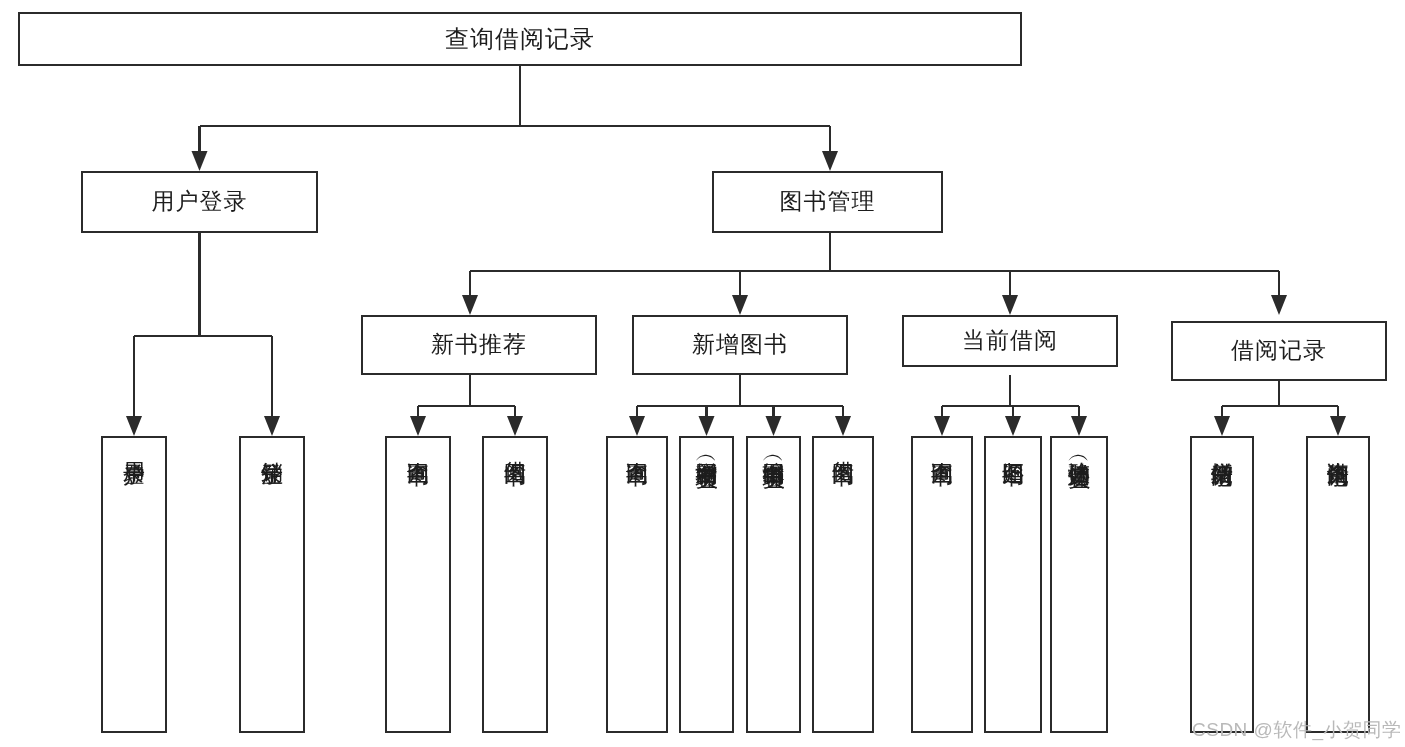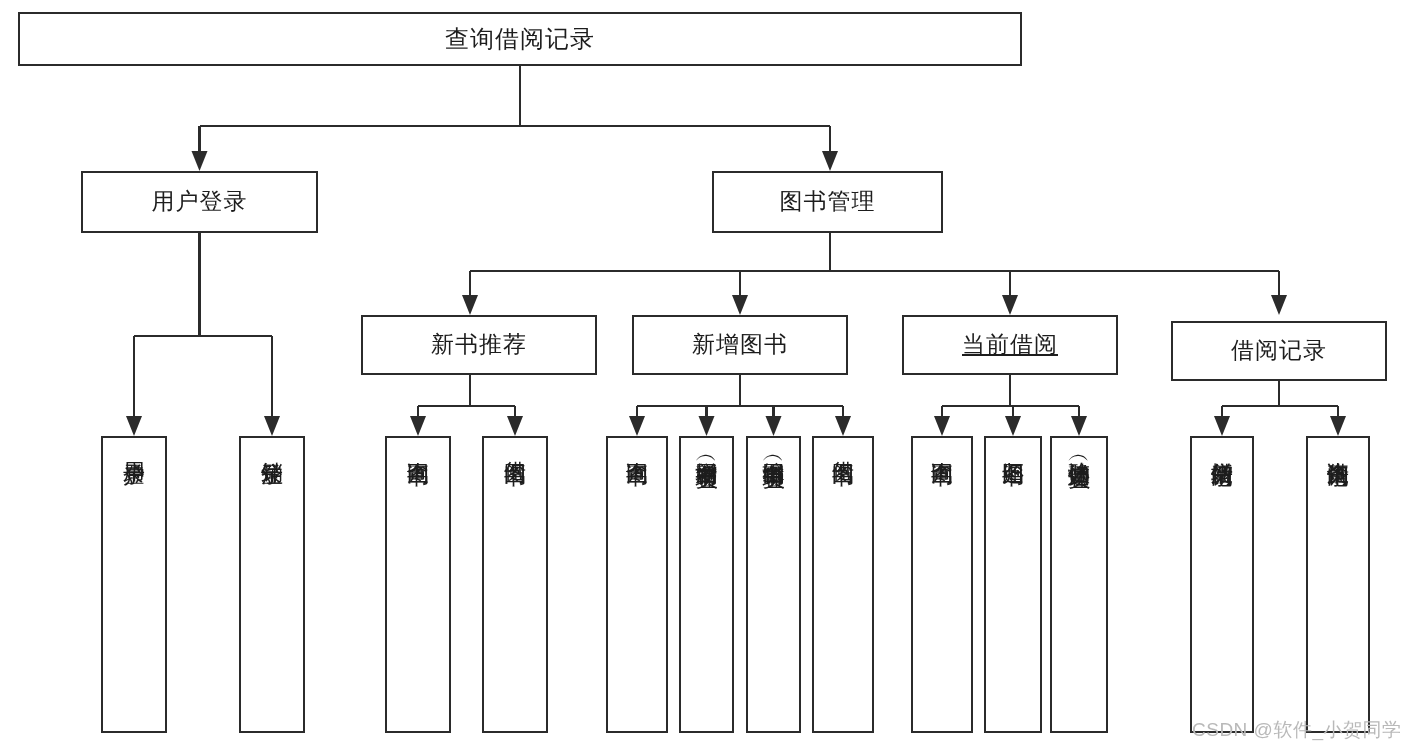--- a/index.html
+++ b/index.html
@@ -132,21 +132,21 @@
       </div>
       <div class="node horizontal" style="left: 712px; top: 171px; width: 231px; height: 62px; border-color: rgb(43, 43, 43); color: rgb(29, 29, 29);">
         <span class="htext">图书管理</span>
       </div>
       <div class="node horizontal" style="left: 361px; top: 315px; width: 236px; height: 60px; border-color: rgb(43, 43, 43); color: rgb(29, 29, 29);">
         <span class="htext">新书推荐</span>
       </div>
       <div class="node horizontal" style="left: 632px; top: 315px; width: 216px; height: 60px; border-color: rgb(43, 43, 43); color: rgb(29, 29, 29);">
         <span class="htext">新增图书</span>
       </div>
-      <div class="node horizontal" style="left: 902px; top: 315px; width: 216px; height: 60px; border-color: rgb(43, 43, 43); color: rgb(29, 29, 29); text-decoration: underline;">
+      <div class="node horizontal" style="left: 902px; top: 315px; width: 216px; height: 52px; border-color: rgb(43, 43, 43); color: rgb(29, 29, 29);">
         <span class="htext">当前借阅</span>
       </div>
       <div class="node horizontal" style="left: 1171px; top: 315px; width: 216px; height: 60px; border-color: rgb(43, 43, 43); color: rgb(29, 29, 29); margin-top: 6px;">
         <span class="htext">借阅记录</span>
       </div>
       <div class="node vertical" style="left: 101px; top: 436px; width: 66px; height: 297px; border-color: rgb(43, 43, 43); color: rgb(29, 29, 29);">
         <span class="vtext">用户登录</span>
       </div>
       <div class="node vertical" style="left: 239px; top: 436px; width: 66px; height: 297px; border-color: rgb(43, 43, 43); color: rgb(29, 29, 29);">
         <span class="vtext">注销登录</span>

